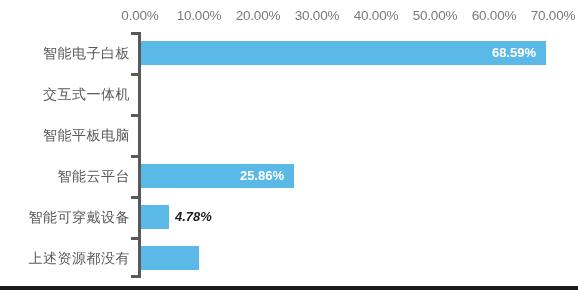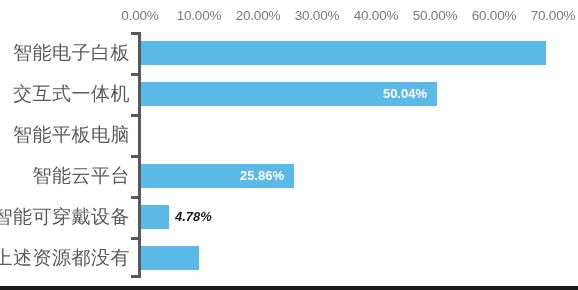--- a/index.html
+++ b/index.html
@@ -68,21 +68,21 @@
     left: 0;
     width: 578px;
     height: 42px;
   }
   .cat-label {
     position: absolute;
     right: 448px;
     top: 0;
     height: 42px;
     line-height: 42px;
-    font-size: 19px;
+    font-size: 14px;
     color: #5a5a5a;
     white-space: nowrap;
     text-align: center;
     letter-spacing: 0.5px;
   }
   .bar-wrap {
     position: absolute;
     left: 141px;
     top: 9px;
     height: 24px;
@@ -141,29 +141,26 @@
     <div class="tick-mark" style="top:84px"></div>
     <div class="tick-mark" style="top:125px"></div>
     <div class="tick-mark" style="top:166px"></div>
     <div class="tick-mark" style="top:207px"></div>
     <div class="tick-mark" style="top:245px"></div>
 
     <div class="row" style="top:2px">
       <span class="cat-label">智能电子白板</span>
       <div class="bar-wrap" style="width:405px">
         <div class="bar" style="width:405px"></div>
+        <span class="bar-value-in" style="right:10px">68.59%</span>
       </div>
     </div>
 
     <div class="row" style="top:43px">
       <span class="cat-label">交互式一体机</span>
-      <div class="bar-wrap" style="width:296px">
-        <div class="bar" style="width:296px"></div>
-        <span class="bar-value-in" style="right:10px">50.04%</span>
-      </div>
     </div>
 
     <div class="row" style="top:84px">
       <span class="cat-label">智能平板电脑</span>
     </div>
 
     <div class="row" style="top:125px">
       <span class="cat-label">智能云平台</span>
       <div class="bar-wrap" style="width:153px">
         <div class="bar" style="width:153px"></div>

